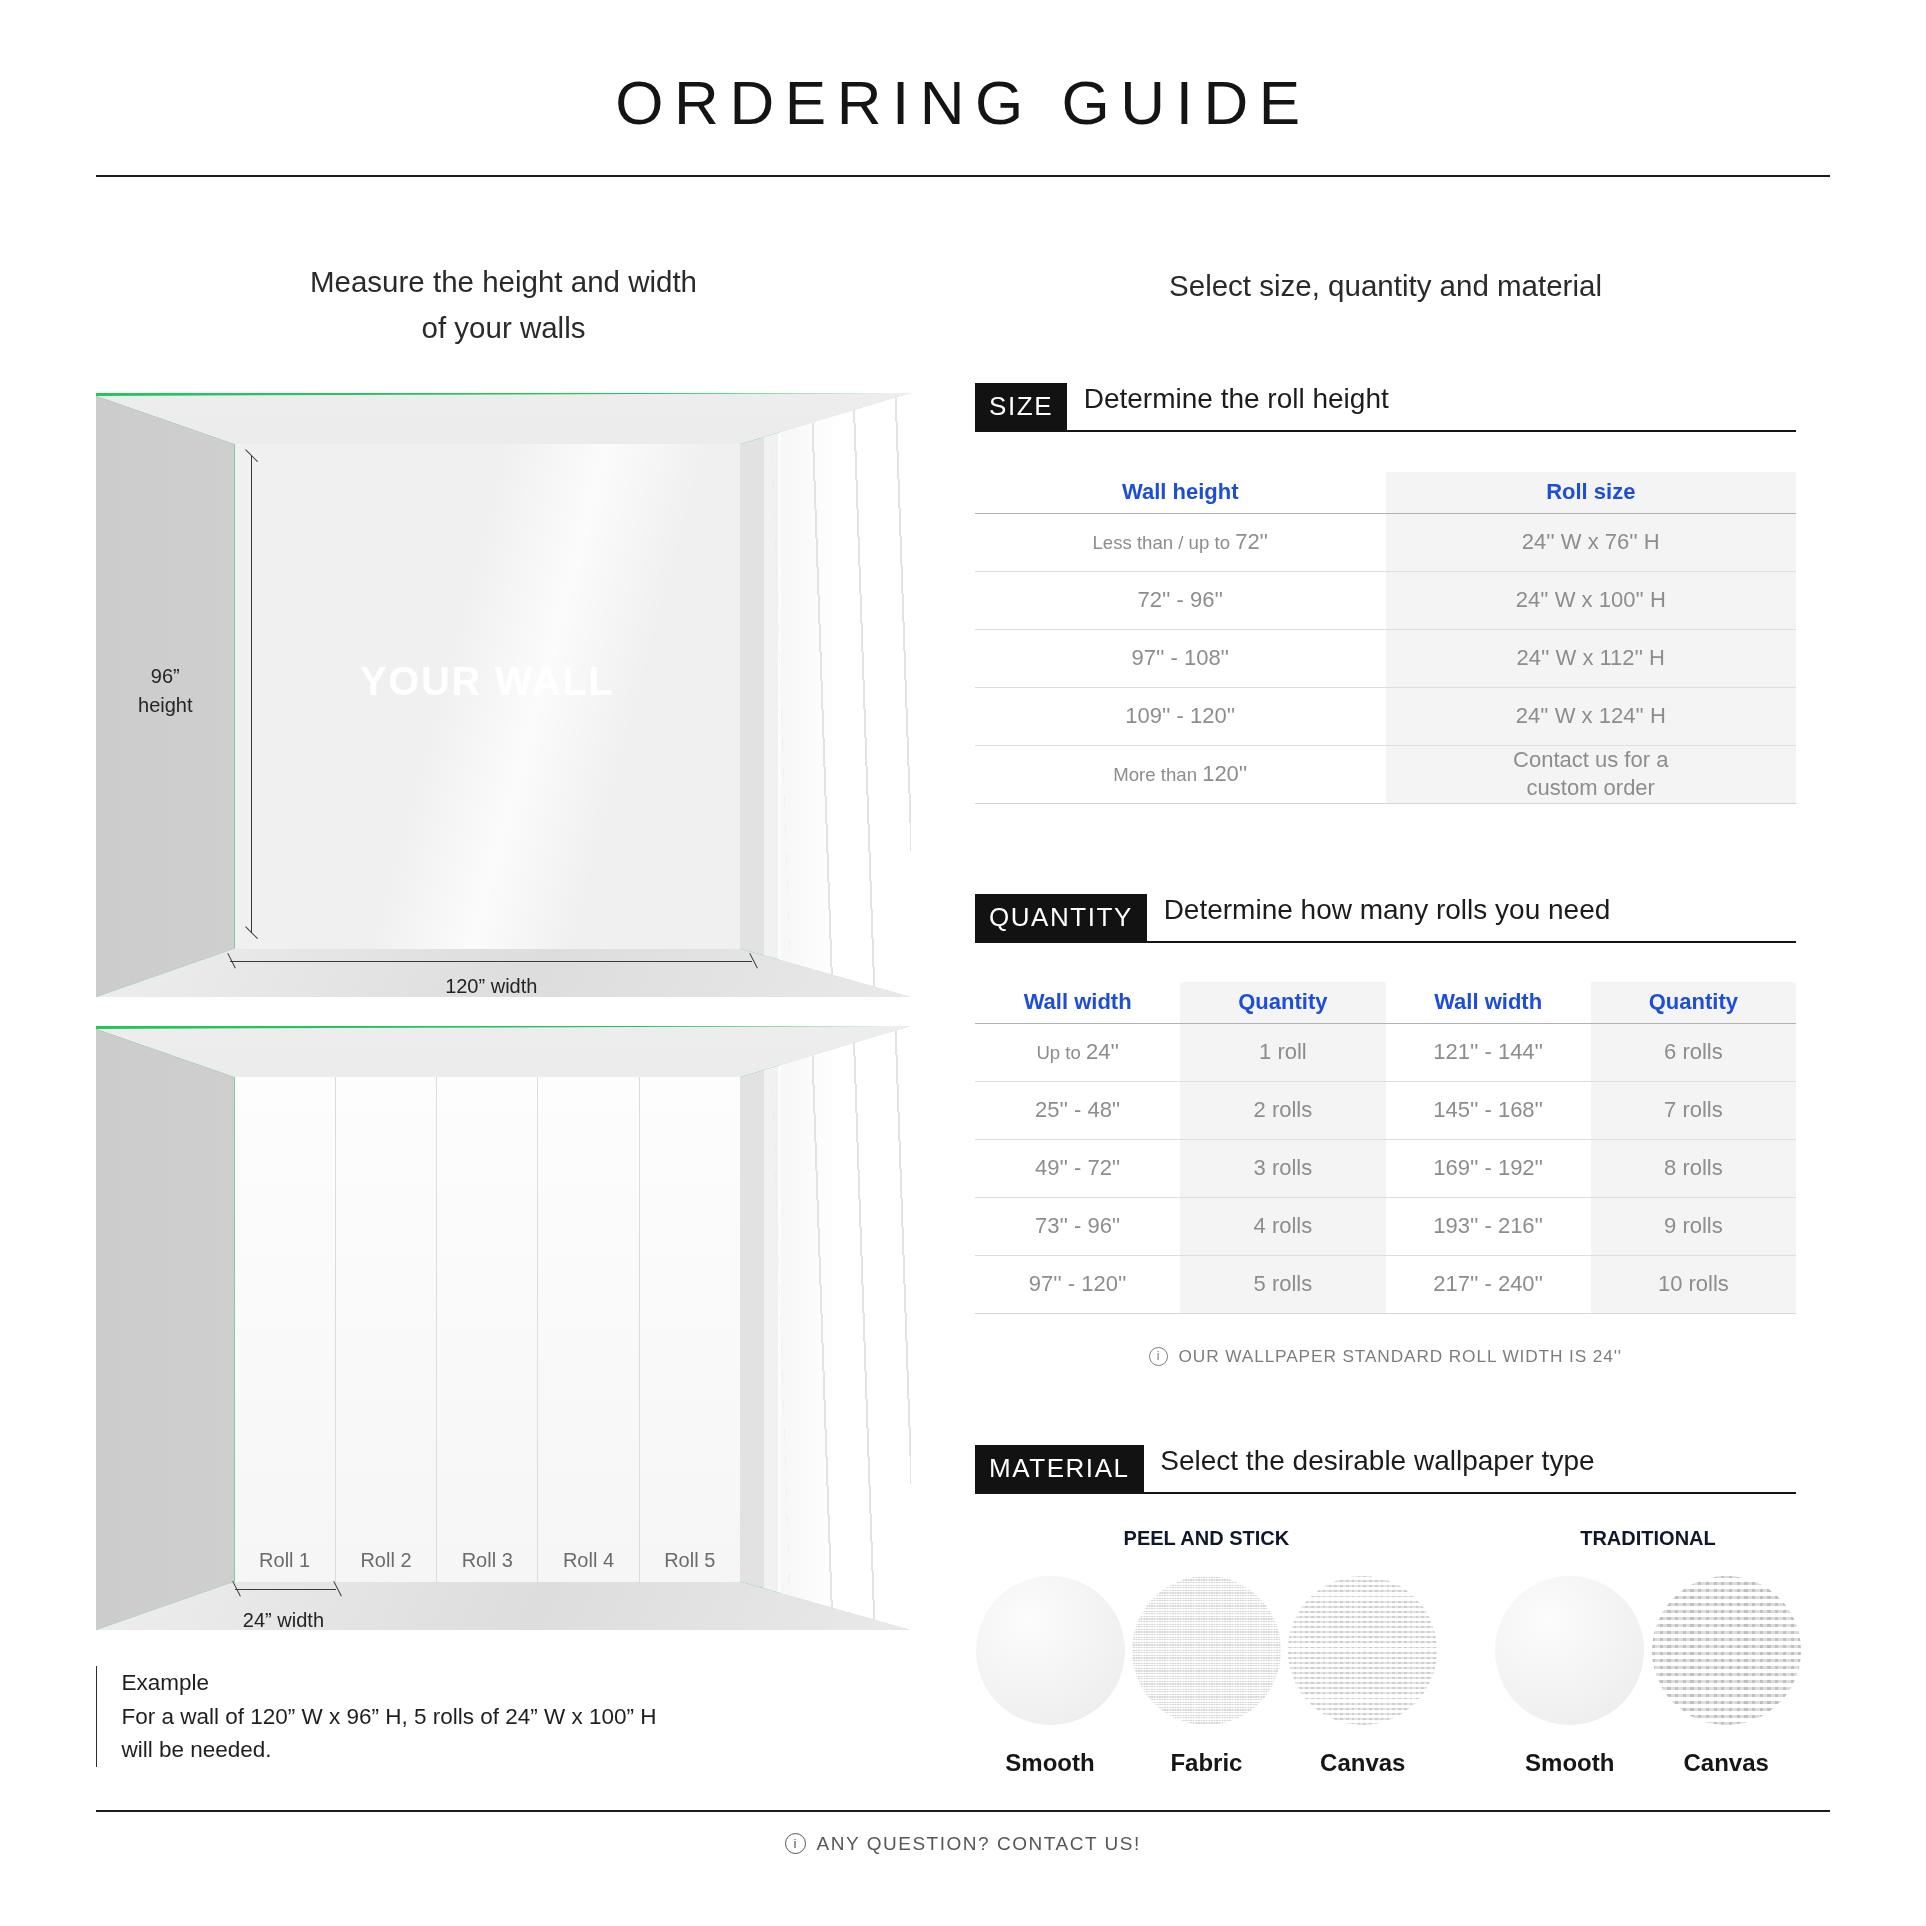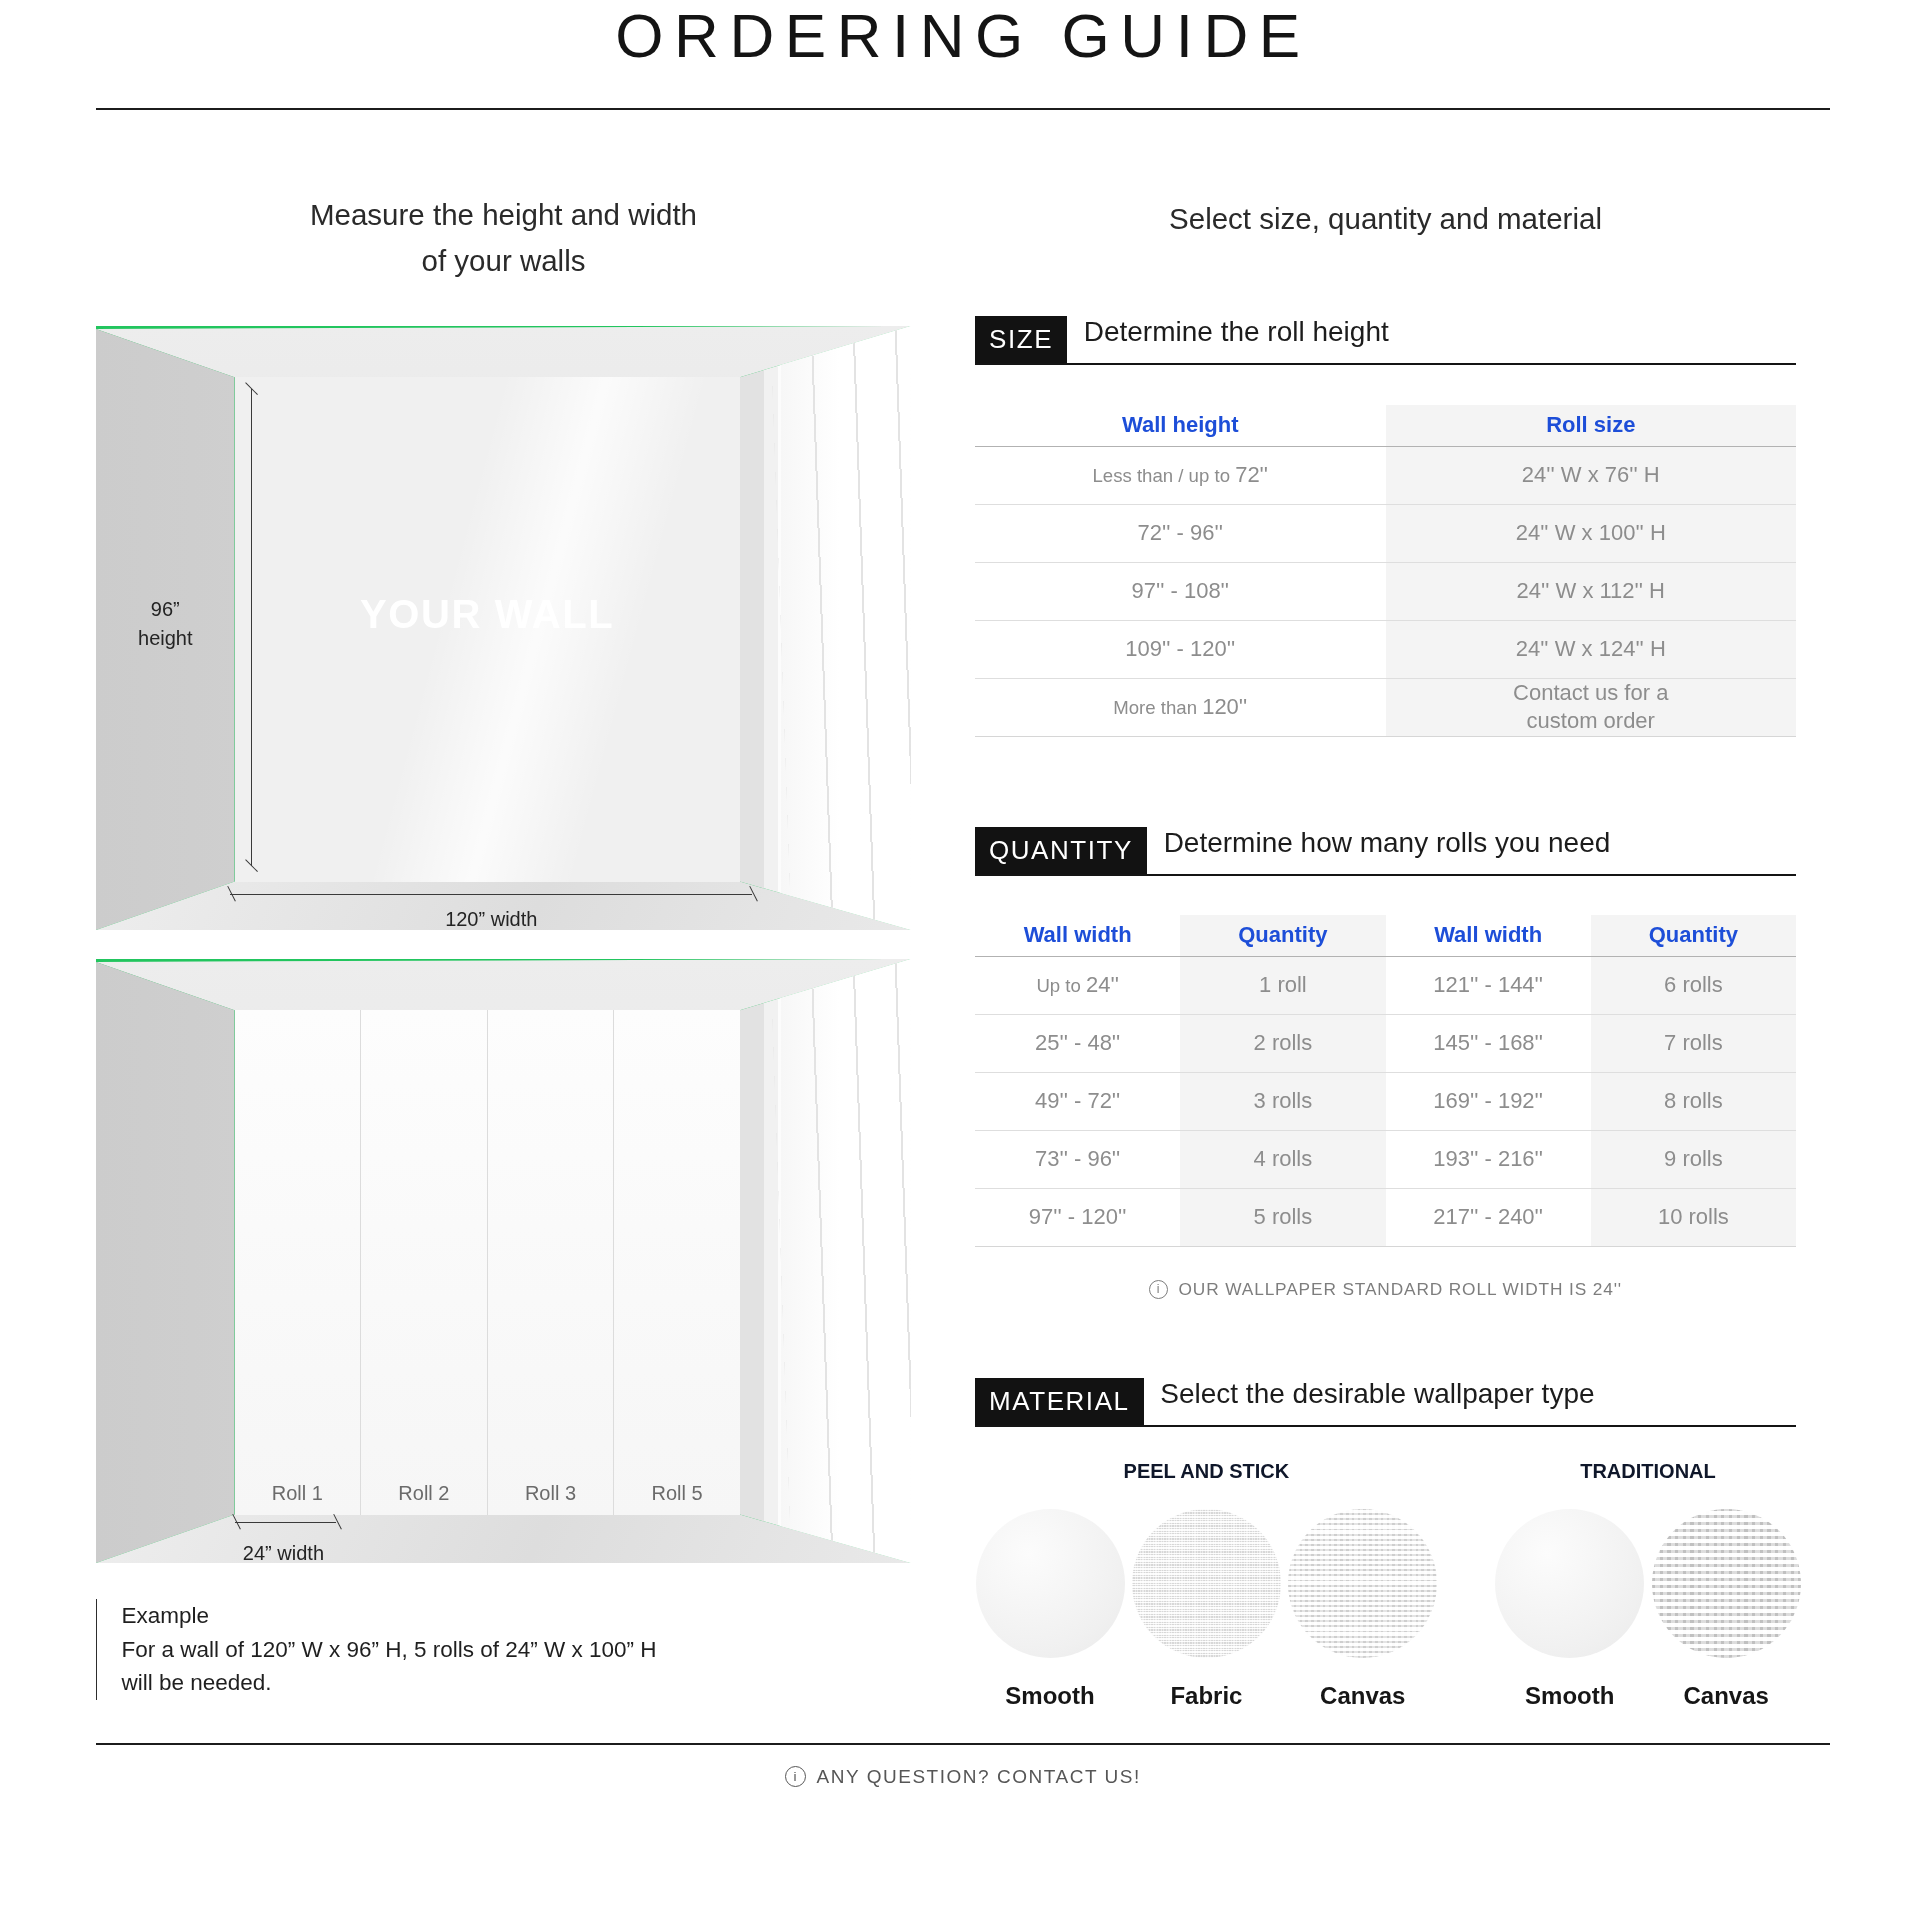--- a/index.html
+++ b/index.html
@@ -5,21 +5,21 @@
   html,body{margin:0;padding:0;}
   body{
     width:1926px;height:1926px;background:#ffffff;overflow:hidden;
     font-family:"Liberation Sans","DejaVu Sans",sans-serif;color:#1c1c1c;
     position:relative;
   }
   .page{position:relative;width:1926px;height:1926px;}
 
   
   .main-title{
-    text-align:center;font-size:62px;font-weight:400;
+    padding-top:67px;text-align:center;font-size:62px;font-weight:400;
     letter-spacing:.17em;color:#141414;
   }
   .rule{height:1.9px;background:#1c1c1c;margin:37px 96px 0 96px;}
 
   
   .columns{display:flex;gap:64px;margin:82px 92px 0 96px;align-items:flex-start;}
   .col-left{width:815px;flex:none;}
   .col-right{width:821px;flex:none;}
 
   .col-heading{
@@ -179,20 +179,23 @@
             <div class="strip">
               <span class="roll-label">Roll 1</span>
             </div>
             <div class="strip">
               <span class="roll-label">Roll 2</span>
             </div>
             <div class="strip">
               <span class="roll-label">Roll 3</span>
             </div>
             <div class="strip">
+              <span class="roll-label">Roll 4</span>
+            </div>
+            <div class="strip">
               <span class="roll-label">Roll 5</span>
             </div>
           </div>
         </div>
 
         <div class="dim dim-h" style="left:17%;top:93.2%;width:12.4%;"></div>
         <div class="tick tick-s" style="left:16.2%;top:93.1%;"></div>
         <div class="tick tick-s" style="left:28.6%;top:93.1%;"></div>
         <div class="dim-label" style="left:11%;top:96%;width:24%;">24” width</div>
       </div>

